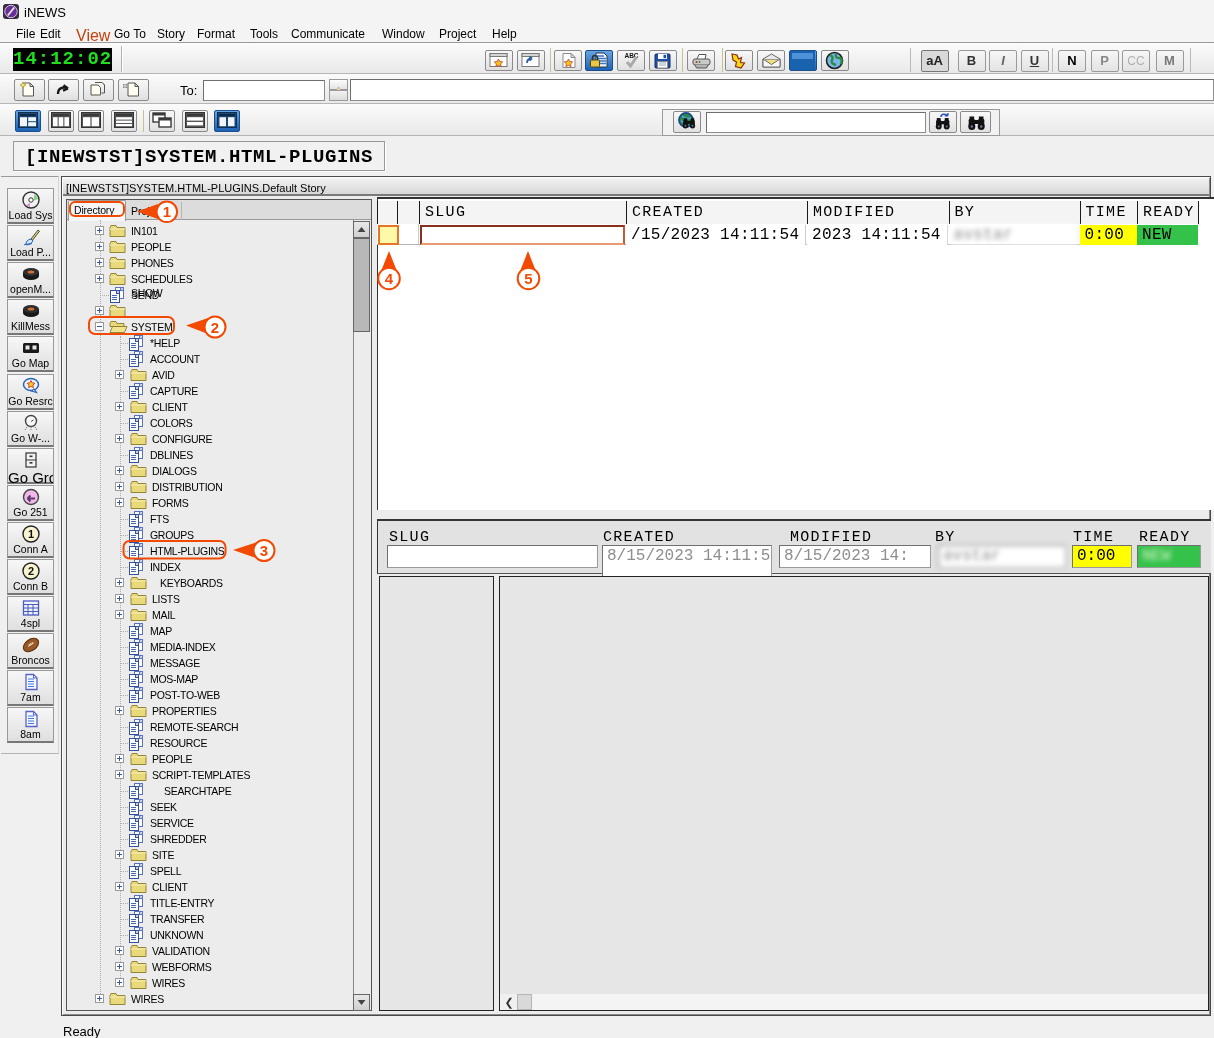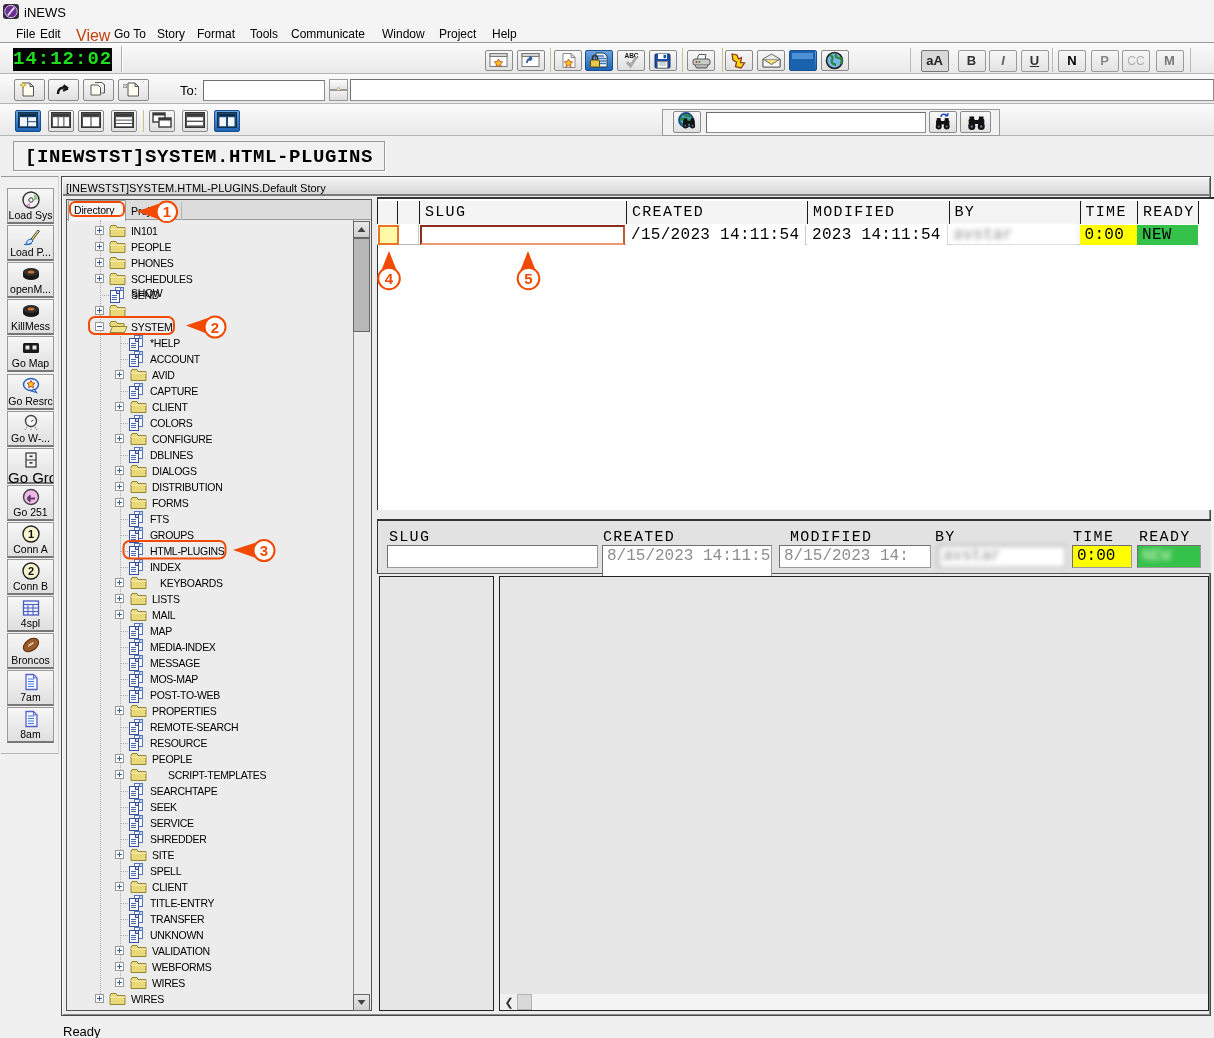--- a/index.html
+++ b/index.html
@@ -744,32 +744,32 @@
       </svg>
     </div>
 <div class="treerow" style="left:152px;top:750.5px;">PEOPLE</div>
 <div class="plus plusv" style="left:115px;top:769.5px;"></div>
 <div class="abs" style="left:130px;top:766.5px;width:18px;height:16px;">
       <svg width="17" height="14" viewBox="0 0 17 14" style="position:absolute;top:1px">
         <path d="M1 3.5 l1-2 h5 l1 2 h8 v9 h-15z" fill="#e8da7a" stroke="#8a7a2a" stroke-width="0.9"></path>
         <path d="M1 5 h15" stroke="#f5ecb0" stroke-width="1.2"></path>
       </svg>
     </div>
-<div class="treerow" style="left:168px;top:766.5px;">SCRIPT-TEMPLATES</div>
+<div class="treerow" style="left:152px;top:766.5px;">SCRIPT-TEMPLATES</div>
 <div class="abs" style="left:120px;top:790.5px;width:8px;height:1px;border-top:1px dotted #adadad;"></div>
 <div class="abs" style="left:128px;top:782.5px;width:17px;height:16px;">
       <svg width="17" height="16" viewBox="0 0 17 16" shape-rendering="crispEdges" style="position:absolute;top:0px">
 <rect x="6.5" y="0.5" width="8" height="11" fill="#fff" stroke="#5a72b8"></rect>
 <rect x="11.5" y="0.5" width="3" height="3" fill="#c8d2ee" stroke="#5a72b8" stroke-width="1"></rect>
 <rect x="1.5" y="3.5" width="9" height="12" fill="#fff" stroke="#35519e"></rect>
 <rect x="7.5" y="3.5" width="3" height="3" fill="#c8d2ee" stroke="#35519e"></rect>
 <path d="M3 8 h5 M3 10 h5 M3 12 h5" stroke="#4a68b0" stroke-width="1"></path>
       </svg>
     </div>
-<div class="treerow" style="left:150px;top:782.5px;">SEARCHTAPE</div>
+<div class="treerow" style="left:164px;top:782.5px;">SEARCHTAPE</div>
 <div class="abs" style="left:120px;top:806.5px;width:8px;height:1px;border-top:1px dotted #adadad;"></div>
 <div class="abs" style="left:128px;top:798.5px;width:17px;height:16px;">
       <svg width="17" height="16" viewBox="0 0 17 16" shape-rendering="crispEdges" style="position:absolute;top:0px">
 <rect x="6.5" y="0.5" width="8" height="11" fill="#fff" stroke="#5a72b8"></rect>
 <rect x="11.5" y="0.5" width="3" height="3" fill="#c8d2ee" stroke="#5a72b8" stroke-width="1"></rect>
 <rect x="1.5" y="3.5" width="9" height="12" fill="#fff" stroke="#35519e"></rect>
 <rect x="7.5" y="3.5" width="3" height="3" fill="#c8d2ee" stroke="#35519e"></rect>
 <path d="M3 8 h5 M3 10 h5 M3 12 h5" stroke="#4a68b0" stroke-width="1"></path>
       </svg>
     </div>

